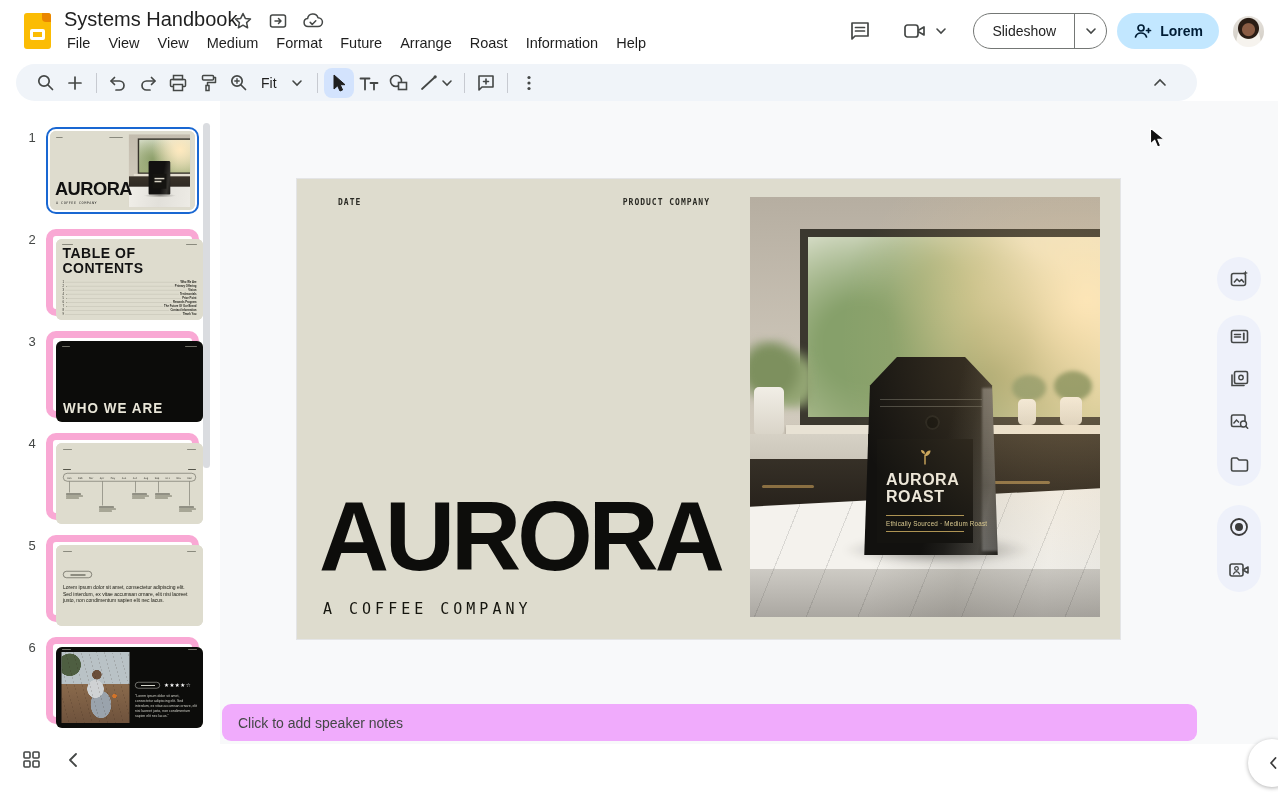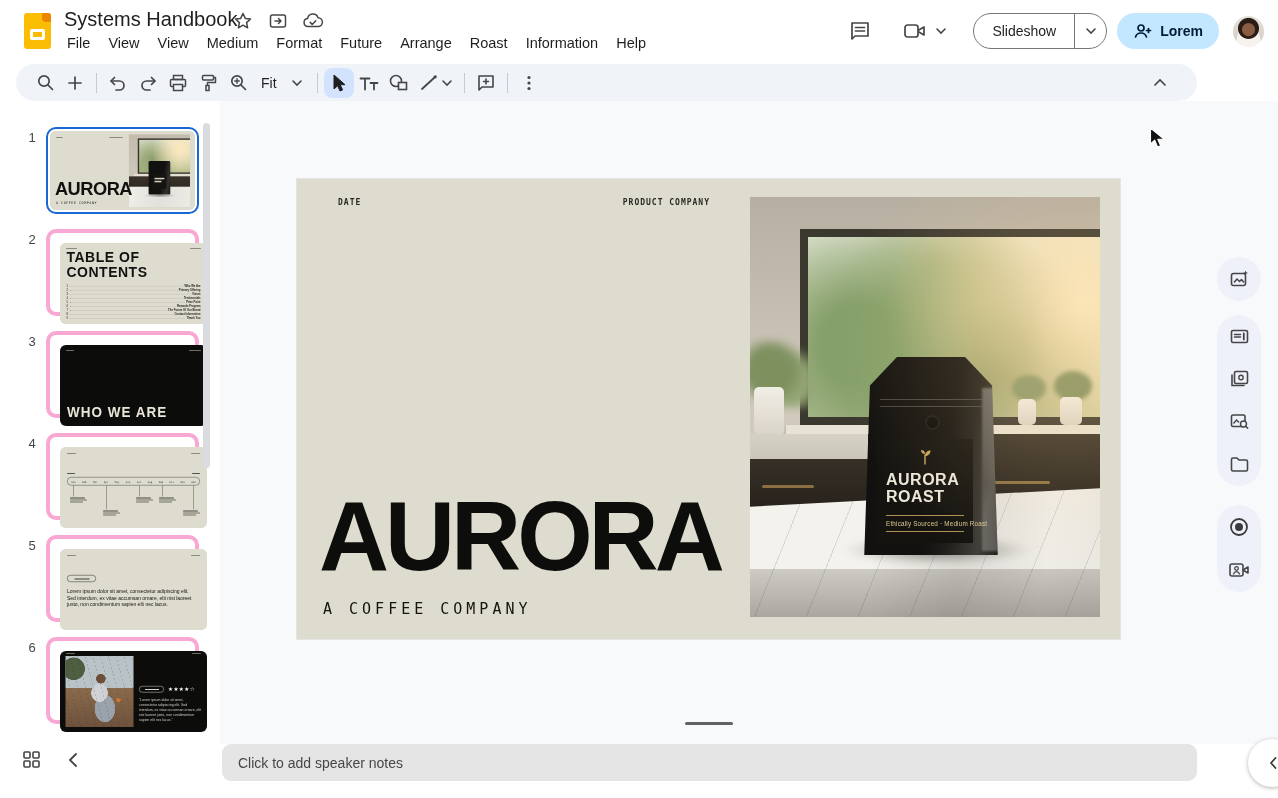--- a/index.html
+++ b/index.html
@@ -36,21 +36,21 @@
   .toolbar { position:absolute; left:16px; top:64px; width:1181px; height:37px; background:#f0f4f9; border-radius:19px; display:flex; align-items:center; padding:0 14px; }
   .tb { width:30px; height:30px; display:flex; align-items:center; justify-content:center; border-radius:8px; flex:none; }
   .tb.sel { background:#d3e3fd; }
   .tb-div { width:1px; height:20px; background:#c7cad1; margin:0 6px; flex:none; }
   .tb-fit { display:flex; align-items:center; gap:14px; padding:0 8px; font-size:14px; color:#1f1f1f; }
   .tb-collapse { position:absolute; right:22px; top:3px; }
 
   
   .filmstrip { position:absolute; left:0; top:101px; width:220px; height:643px; background:#fff; }
   .thumb-num { position:absolute; left:24px; width:16px; text-align:center; font-size:13px; color:#444746; }
-  .thumb { position:absolute; left:46px; width:153px; height:87px; border:4px solid #f9a8d4; border-radius:10px; padding:10px; background:#fff; }
+  .thumb { position:absolute; left:46px; width:153px; height:87px; border:7px solid #f9a8d4; border-radius:10px; padding:3px; background:#fff; }
   .thumb.sel { border:2px solid #1967d2; padding:2px; }
   .mini-clip { width:147px; height:81px; border-radius:6px; overflow:hidden; position:relative; background:#dedcce; }
   .thumb.sel .mini-clip { width:145px; height:79px; }
   .mini { position:absolute; left:0; top:0; width:294px; height:162px; transform:scale(0.5); transform-origin:0 0; }
   .thumb.sel .mini { transform:scale(0.493); }
   .scrollbar { position:absolute; left:203px; top:22px; width:7px; height:345px; background:#dadce0; border-radius:4px; }
 
   .tinybar { position:absolute; height:2px; background:#8a8a7e; border-radius:1px; }
   .cream { background:#dedcce; } .blackbg { background:#0c0c0a; }
 
@@ -162,21 +162,21 @@
   .bag-tag { margin-top:9px; padding:4px 0; border-top:1px solid rgba(200,170,95,.85); border-bottom:1px solid rgba(200,170,95,.85); font-size:6.3px; color:#d9c990; letter-spacing:.2px; white-space:nowrap; }
   .bag-gusset { position:absolute; right:4px; top:16%; width:16px; height:80%; background:linear-gradient(180deg, rgba(255,255,255,.30), rgba(255,255,255,.12) 60%, rgba(255,255,255,.25)); filter:blur(1px); }
   .drag-handle { position:absolute; left:465px; top:621px; width:48px; height:3px; background:#5f6368; border-radius:2px; }
 
   
   .side-pill { position:absolute; left:1217px; width:44px; background:#eef1fa; border-radius:22px; display:flex; flex-direction:column; align-items:center; justify-content:space-around; }
   .sp-icon { width:40px; height:40px; display:flex; align-items:center; justify-content:center; border-radius:50%; }
 
   
   .bottom-left-icons { position:absolute; left:22px; top:750px; display:flex; gap:26px; align-items:center; }
-  .notes-bar { position:absolute; left:222px; top:744px; width:975px; height:37px; background:#e5e5e5; border-radius:9px; display:flex; align-items:center; padding:0 16px; }
+  .notes-bar { position:absolute; left:222px; top:704px; width:975px; height:37px; background:#f0abfc; border-radius:9px; display:flex; align-items:center; padding:0 16px; }
   .notes-ph { font-size:14px; color:#444746; }
   .fab { position:absolute; left:1248px; top:739px; width:48px; height:48px; border-radius:50%; background:#fff; box-shadow:0 1px 4px rgba(0,0,0,.3); display:flex; align-items:center; justify-content:center; }
   .cursor { position:absolute; left:1149px; top:127px; pointer-events:none; }
 </style>
 </head>
 <body>
 
 <div id="app">
 
   <div class="header">

